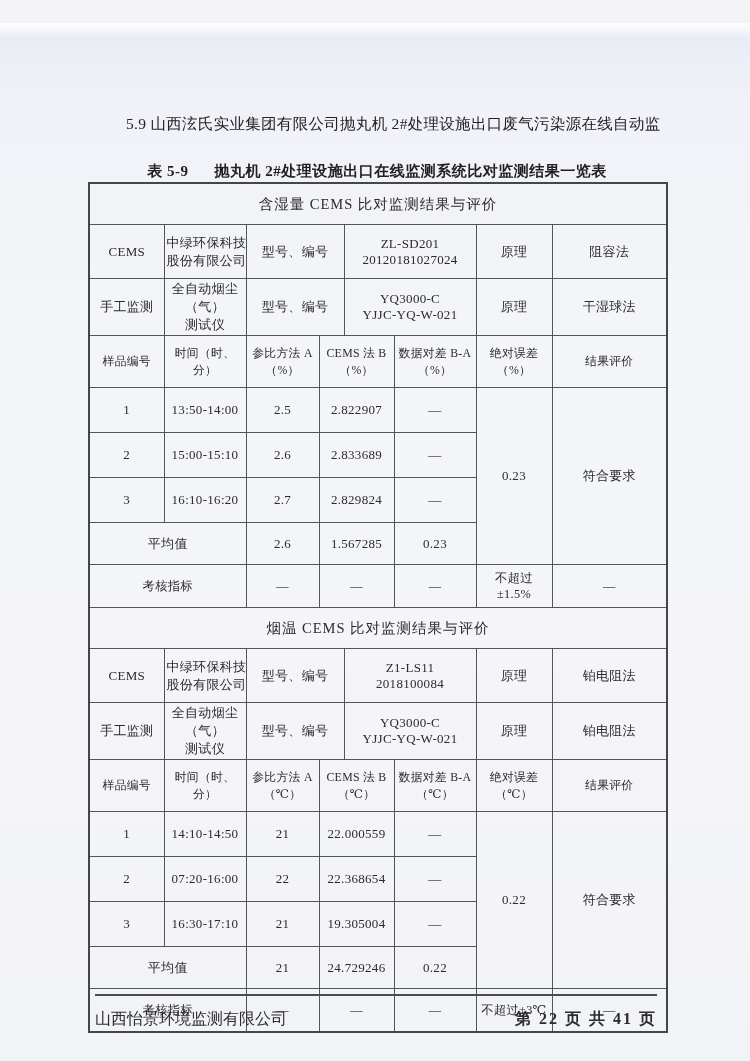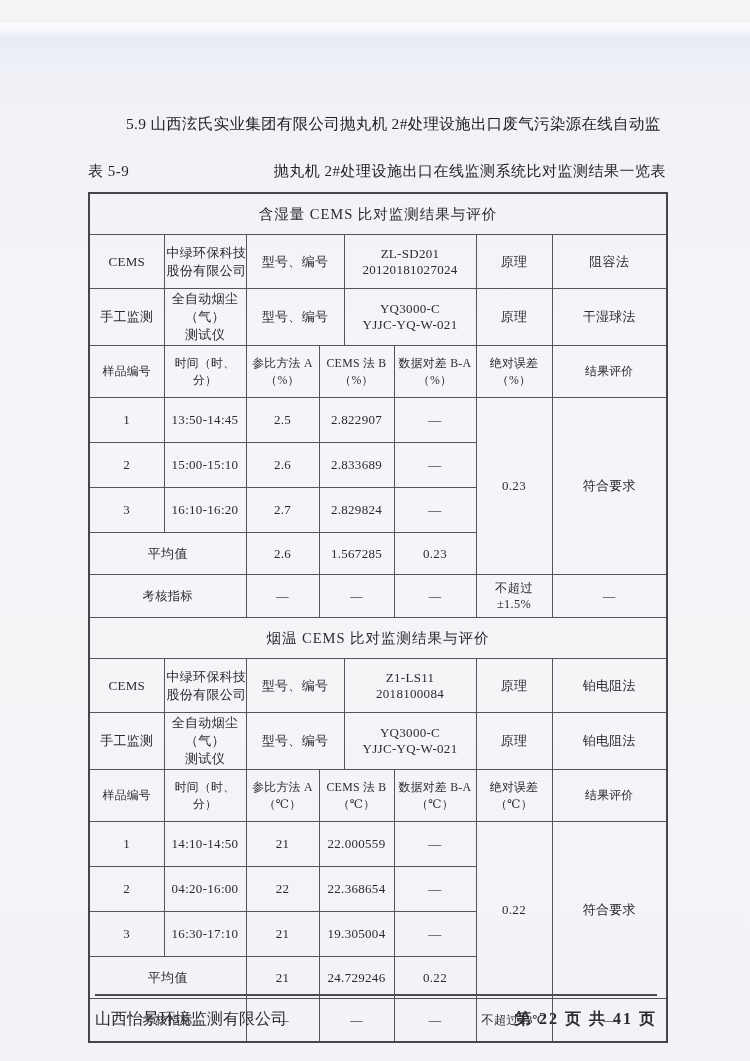--- a/index.html
+++ b/index.html
@@ -14,25 +14,25 @@
     background:linear-gradient(180deg,#fdfdfe 0%,#f7f8fb 0.6%,#e9ecf4 1.4%,#edeff6 3.5%,#f1f2f7 8%,#f4f5f8 30%,#f5f5f8 60%,#f2f3f6 100%);
     margin-top:23px;
   }
   .intro{
     position:absolute;left:95px;top:88px;width:575px;
     font-size:15.5px;line-height:26px;letter-spacing:0.3px;color:#222227;
   }
   .intro .l1{text-indent:2em;}
   .caption{
     position:absolute;left:88px;top:139px;width:578px;
-    display:flex;justify-content:space-between;align-items:center;gap:26px;
-    font-size:15px;font-weight:normal;color:#1f1f24;letter-spacing:0.5px;
+    display:flex;justify-content:center;align-items:center;gap:26px;
+    font-size:15px;font-weight:bold;color:#1f1f24;letter-spacing:0.5px;
   }
   table.cmp{
-    position:absolute;left:88px;top:169px;width:578px;
+    position:absolute;left:88px;top:159px;width:578px;
     border-collapse:collapse;table-layout:fixed;
     border:2px solid #45454d;
   }
   table.cmp td{
     border:1px solid #54545c;
     text-align:center;vertical-align:middle;
     padding:1px 2px;
     font-size:13px;letter-spacing:0.3px;
     white-space:pre-line;word-break:keep-all;
     color:#2a2a30;
@@ -112,21 +112,21 @@
         <td colspan="2">CEMS 法 B
 （%）</td>
         <td>数据对差 B-A
 （%）</td>
         <td>绝对误差
 （%）</td>
         <td>结果评价</td>
       </tr>
       <tr class="r-data">
         <td class="num">1</td>
-        <td class="num">13:50-14:45</td>
+        <td class="num">13:50-14:00</td>
         <td class="num">2.5</td>
         <td colspan="2" class="num">2.822907</td>
         <td class="dash">—</td>
         <td rowspan="4" class="num">0.23</td>
         <td rowspan="4">符合要求</td>
       </tr>
       <tr class="r-data">
         <td class="num">2</td>
         <td class="num">15:00-15:10</td>
         <td class="num">2.6</td>
@@ -197,21 +197,21 @@
         <td class="num">1</td>
         <td class="num">14:10-14:50</td>
         <td class="num">21</td>
         <td colspan="2" class="num">22.000559</td>
         <td class="dash">—</td>
         <td rowspan="4" class="num">0.22</td>
         <td rowspan="4">符合要求</td>
       </tr>
       <tr class="r-data">
         <td class="num">2</td>
-        <td class="num">04:20-16:00</td>
+        <td class="num">07:20-16:00</td>
         <td class="num">22</td>
         <td colspan="2" class="num">22.368654</td>
         <td class="dash">—</td>
       </tr>
       <tr class="r-data">
         <td class="num">3</td>
         <td class="num">16:30-17:10</td>
         <td class="num">21</td>
         <td colspan="2" class="num">19.305004</td>
         <td class="dash">—</td>

